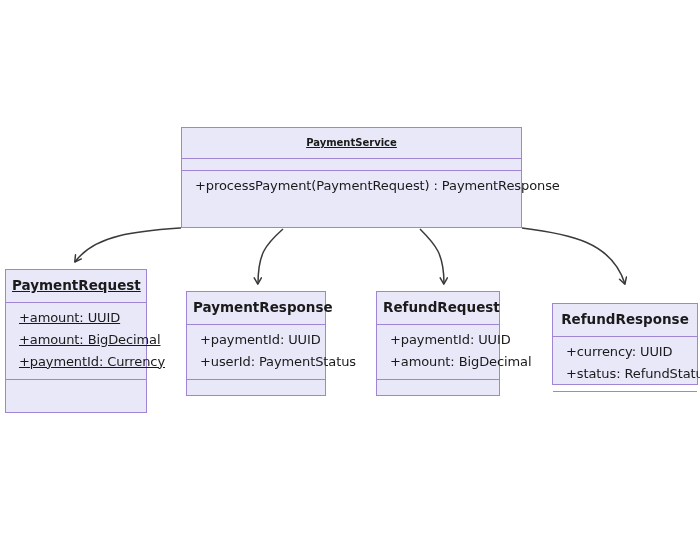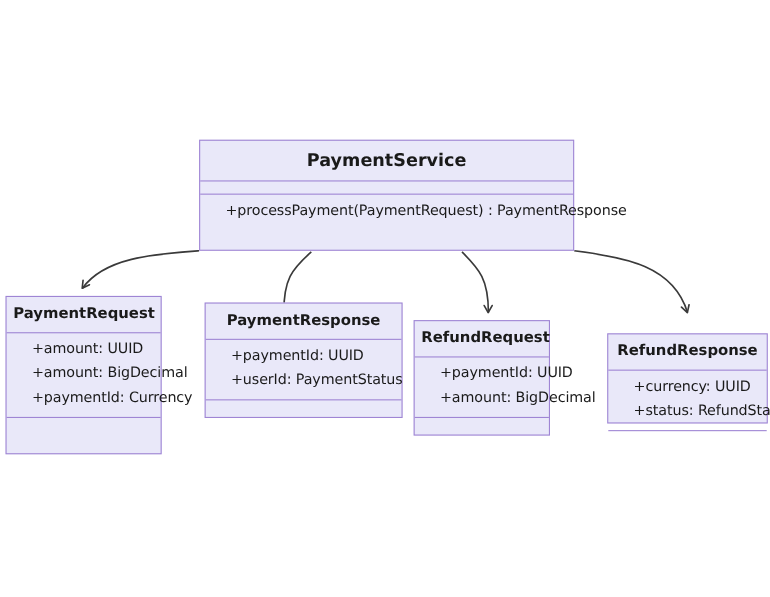--- a/index.html
+++ b/index.html
@@ -42,45 +42,45 @@
     font-weight: bold;
     font-size: 13.5px;
     line-height: 1;
     padding: 9px 6px 9px 6px;
     border-bottom: 1.5px solid #9f85d4;
     white-space: nowrap;
   }
   .uml-compartment {
     box-sizing: border-box;
     border-bottom: 1.5px solid #9f85d4;
-    padding: 4px 7px 6px 23px;
+    padding: 4px 7px 6px 13px;
   }
   .uml-compartment.last {
     border-bottom: none;
   }
   .uml-compartment.empty {
     padding: 0;
     height: 12px;
   }
   .uml-member {
     font-size: 13px;
     line-height: 22px;
     white-space: nowrap;
     letter-spacing: -0.1px;
   }
   
   #cls-payment-service {
     left: 181px; top: 127px; width: 341px; height: 101px;
   }
-  #cls-payment-service .uml-name-row { font-size: 16px; padding: 10px 6px; }
+  #cls-payment-service .uml-name-row { font-size: 10px; padding: 10px 6px; text-decoration: underline; }
   #cls-payment-request {
-    left: 5px; top: 269px; width: 142px; height: 144px;
+    left: 5px; top: 269px; width: 142px; height: 144px; text-decoration: underline;
   }
   #cls-payment-response {
-    left: 186px; top: 275px; width: 180px; height: 105px;
+    left: 186px; top: 291px; width: 140px; height: 105px;
   }
   #cls-refund-request {
     left: 376px; top: 291px; width: 124px; height: 105px;
   }
   #cls-refund-response {
     left: 552px; top: 303px; width: 146px; height: 82px;
   }
 </style>
 </head>
 <body>

